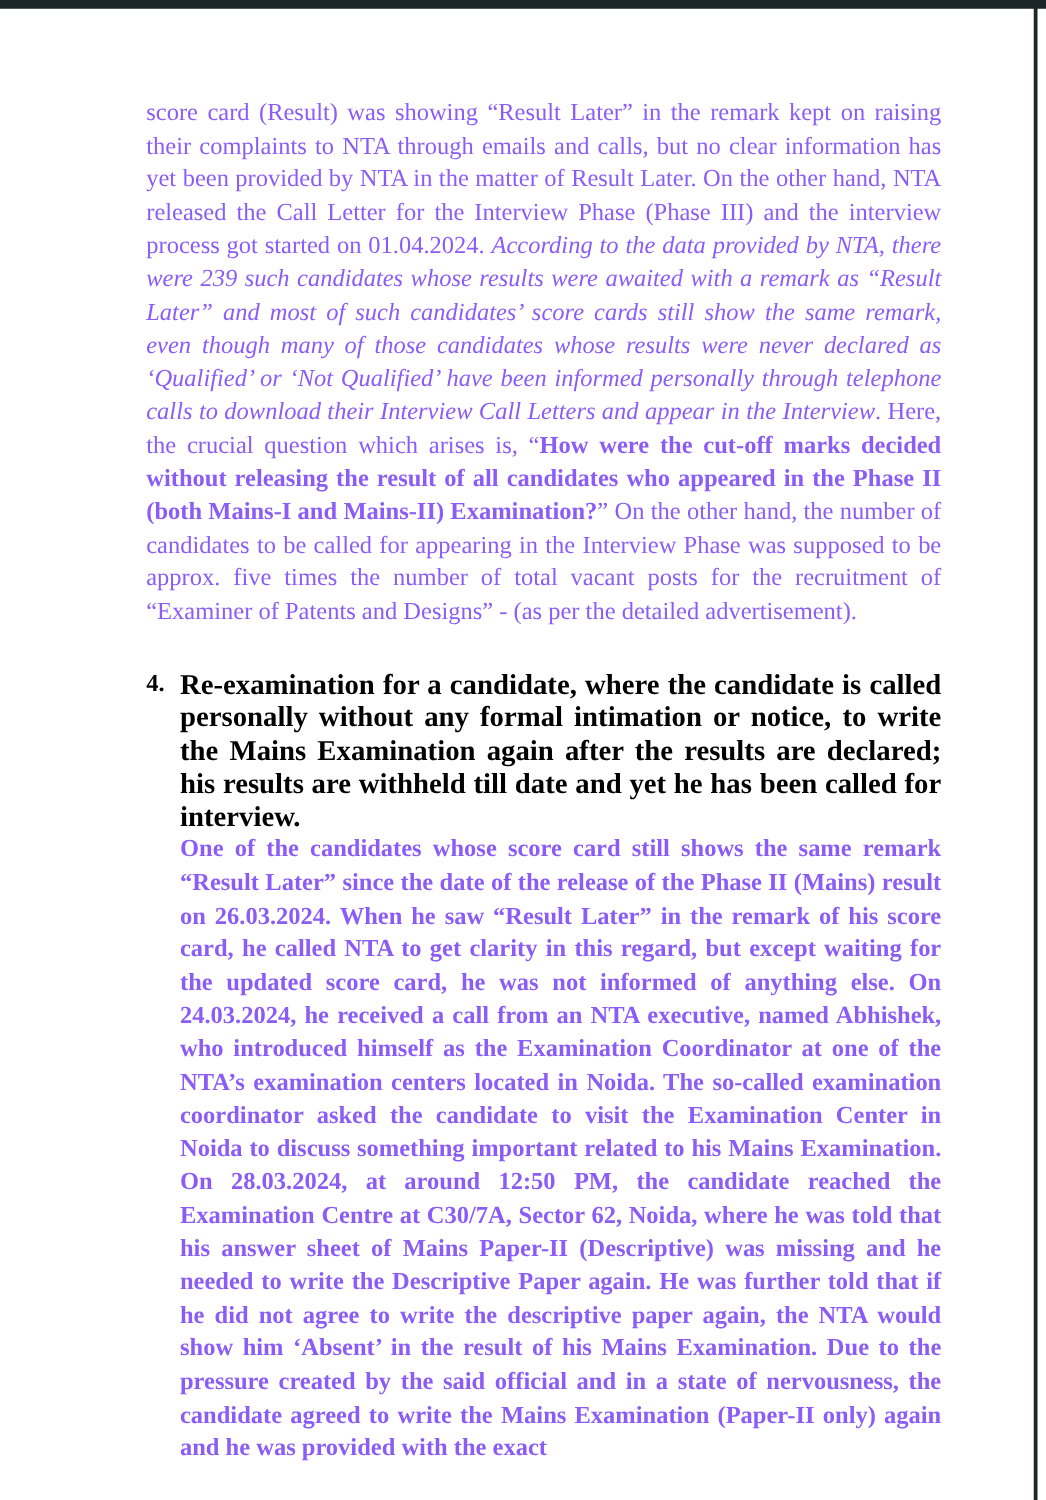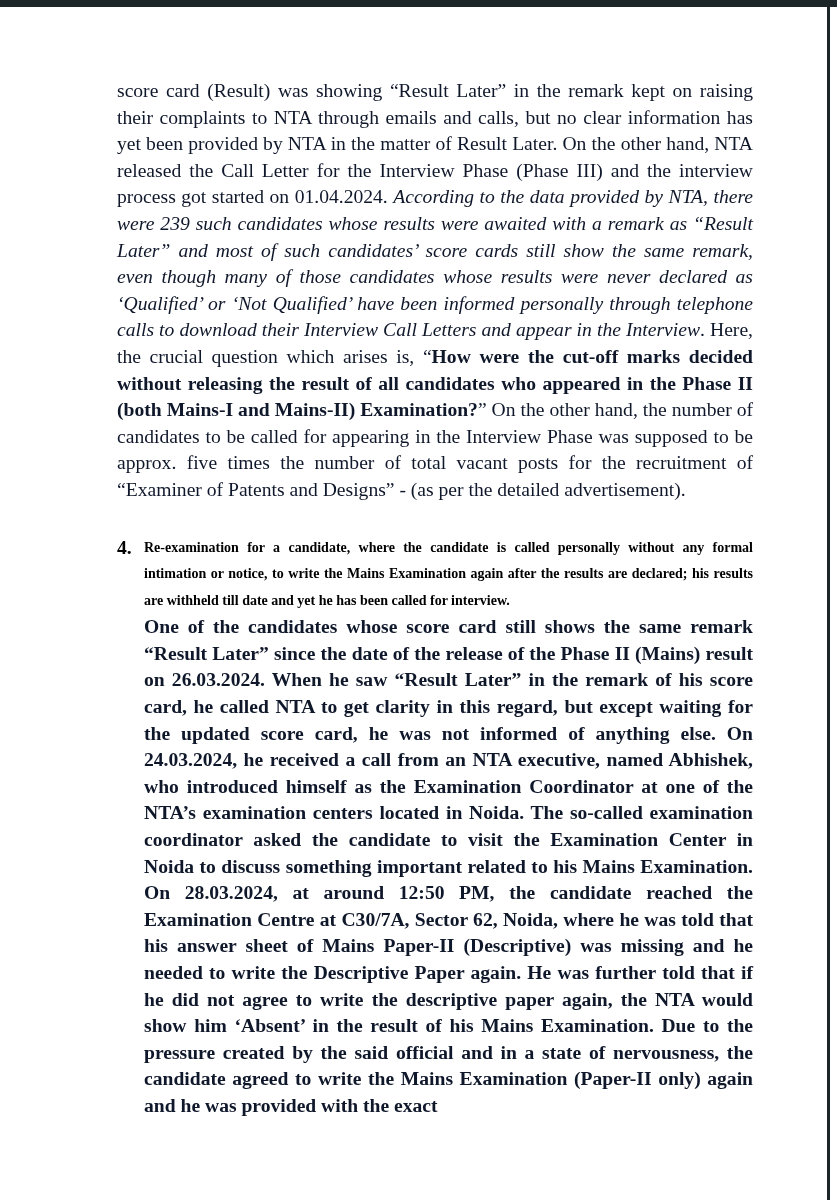--- a/index.html
+++ b/index.html
@@ -40,21 +40,21 @@
     top: 78px;
     left: 117px;
     width: 636px;
   }
   p.body-para {
     margin: 0;
     font-size: 19.6px;
     line-height: 26.6px;
     text-align: justify;
     text-justify: inter-word;
-    color: #0f172a;
+    color: #8b5cf6;
     hyphens: none;
   }
   .it { font-style: italic; }
   .bd { font-weight: bold; }
 
   .numbered-item {
     display: flex;
     margin-top: 31px;
     margin-bottom: 0;
   }
@@ -62,21 +62,21 @@
     width: 27px;
     flex: 0 0 27px;
     margin-left: -27px;
     font-size: 19.6px;
     line-height: 26.6px;
     font-weight: bold;
     color: #000000;
   }
   .num-body {
     flex: 1 1 auto;
-    font-size: 14px;
+    font-size: 23px;
     line-height: 26.6px;
     font-weight: bold;
     text-align: justify;
     text-justify: inter-word;
     color: #000000;
   }
   .numbered-wrap {
     padding-left: 27px;
     margin-top: 31px;
   }

